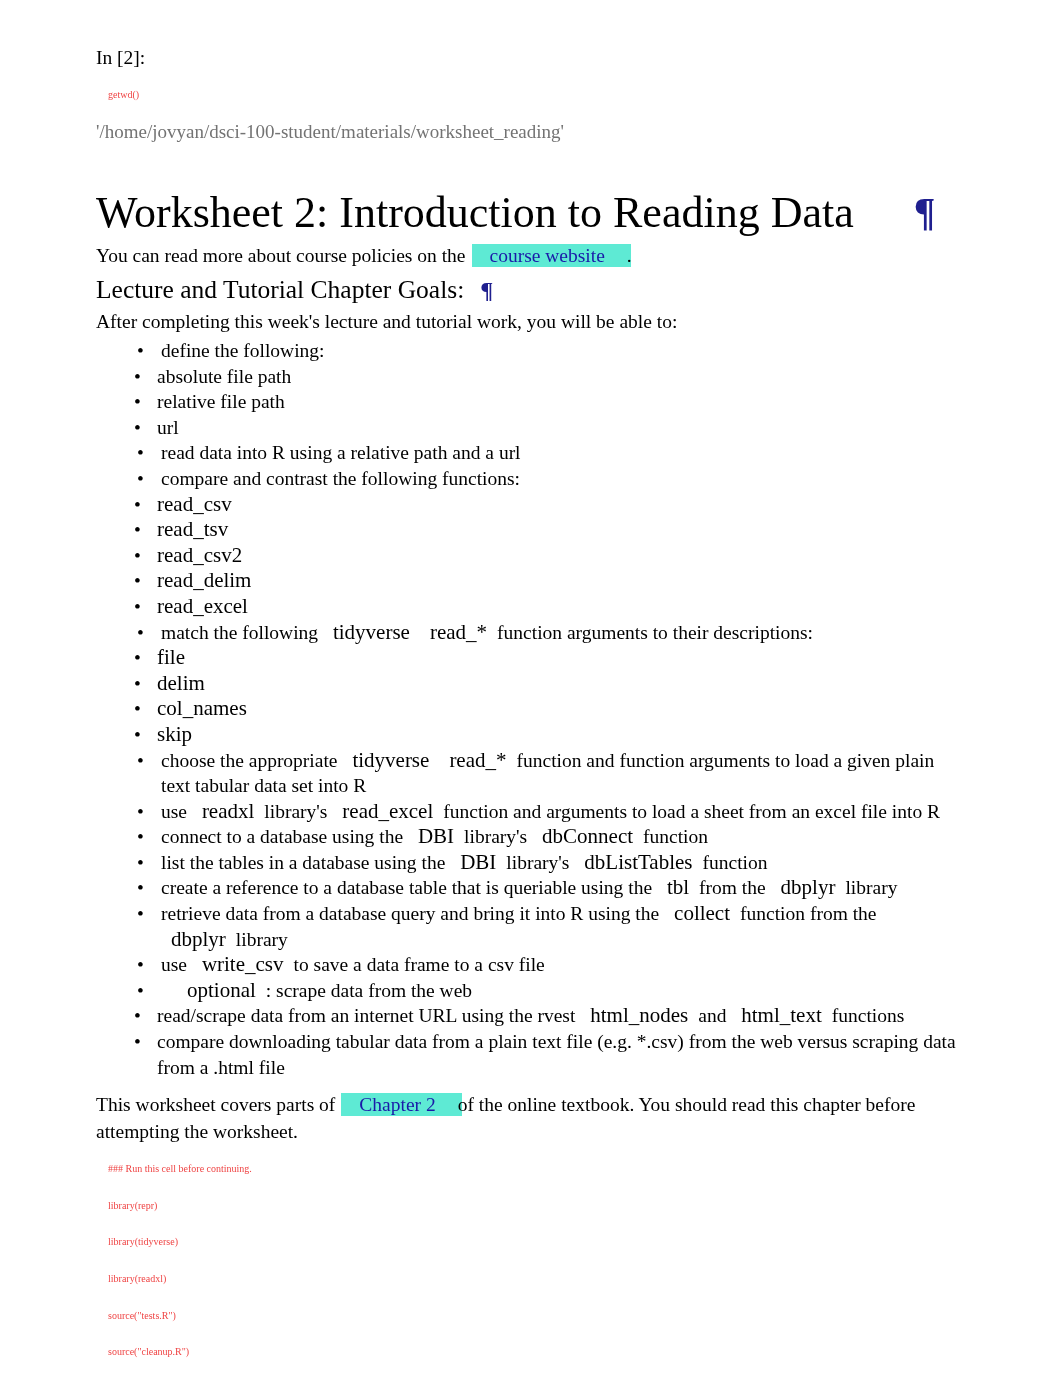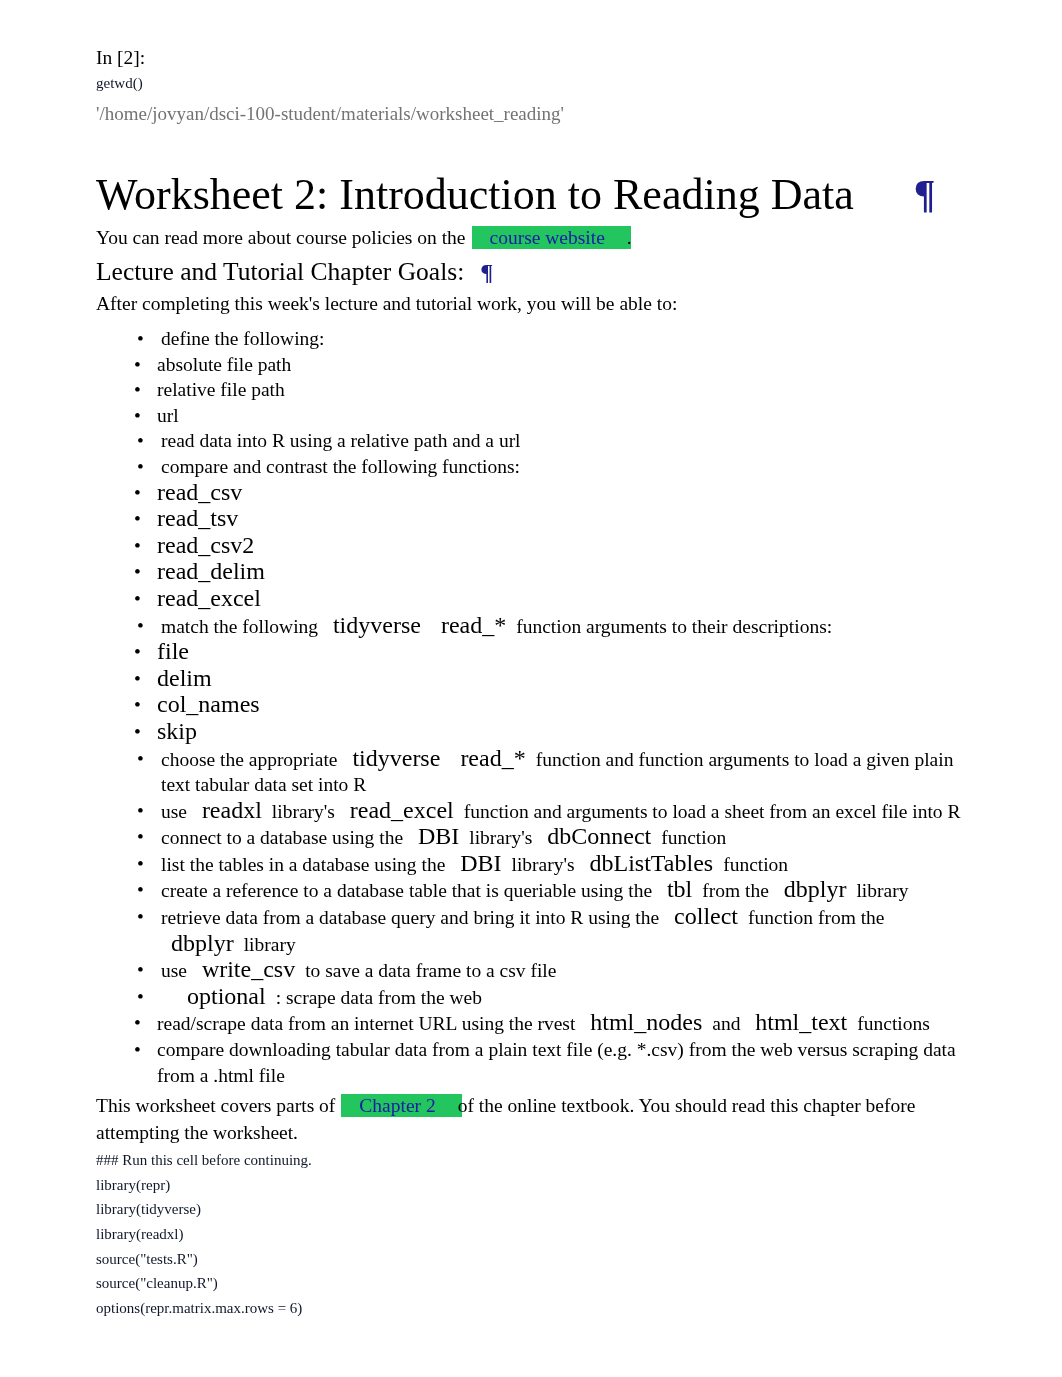--- a/index.html
+++ b/index.html
@@ -34,25 +34,25 @@
     line-height: 28px;
     color: #000;
     margin: 0 0 1px 0;
   }
 
   
   .code-block {
     margin: 0;
   }
   .code-line {
-    font-size: 15px;
+    font-size: 10px;
     line-height: 24.6px;
-    color: #0f172a;
+    color: #ef4444;
     white-space: pre;
-    margin: 0;
+    margin: 12px;
   }
   .code-line.tight {
     line-height: 21px;
   }
 
   
   .code-output {
     font-size: 19px;
     line-height: 30px;
     margin: 5px 0 0 0;
@@ -82,34 +82,34 @@
   }
   .pilcrow.big { font-size: 40px; margin-left: 60px; vertical-align: 2px; }
   .pilcrow.small { font-size: 24px; margin-left: 16px; vertical-align: 0px; }
 
   
   p.para {
     font-size: 19.5px;
     line-height: 27px;
     margin: 0 0 2px 0;
   }
-  p.para.lead { margin-bottom: 9px; }
+  p.para.lead { margin-bottom: 3px; }
 
   a.link {
     color: #1a1aa8;
     text-decoration: none;
-    background: #22c55e;
+    background: #5eead4;
     padding: 1px 26px 1px 18px;
     margin: 0 -4px 0 6px;
   }
 
   
   code.inline {
     font-family: "Liberation Serif", "DejaVu Serif", serif;
-    font-size: 24px;
+    font-size: 21px;
     background: transparent;
     padding: 0 10px;
     white-space: nowrap;
   }
   code.inline.lead { padding-left: 26px; }
 
   
   ul.lvl1 {
     list-style: none;
     margin: 0;
@@ -218,21 +218,21 @@
           <li><span class="bullet">•</span><span>use</span> <code class="inline">write_csv</code><span>to save a data frame to a csv file</span></li>
           <li><span class="bullet">•</span><code class="inline lead">optional</code><span>: scrape data from the web</span></li>
           <li style="padding: 0px;">
             <ul class="lvl2">
               <li><span class="bullet">•</span><span>read/scrape data from an internet URL using the rvest</span> <code class="inline">html_nodes</code><span>and</span> <code class="inline">html_text</code><span>functions</span></li>
               <li><span class="bullet">•</span><span class="li-text">compare downloading tabular data from a plain text file (e.g. *.csv) from the web versus scraping data from a .html file</span></li>
             </ul>
           </li>
         </ul>
 
-      <p class="para" style="margin-top:4px;">
+      <p class="para" style="margin-top:11px;">
         <span>This worksheet covers parts of</span><a class="link" href="#">Chapter 2</a><span>of the online textbook. You should read this chapter before attempting the worksheet.</span>
       </p>
     </div>
 
     <div style="margin-top:2px;">
       <div class="code-block" id="cell2-code">
           <div class="code-line">### Run this cell before continuing.</div>
           <div class="code-line">library(repr)</div>
           <div class="code-line">library(tidyverse)</div>
           <div class="code-line">library(readxl)</div>

